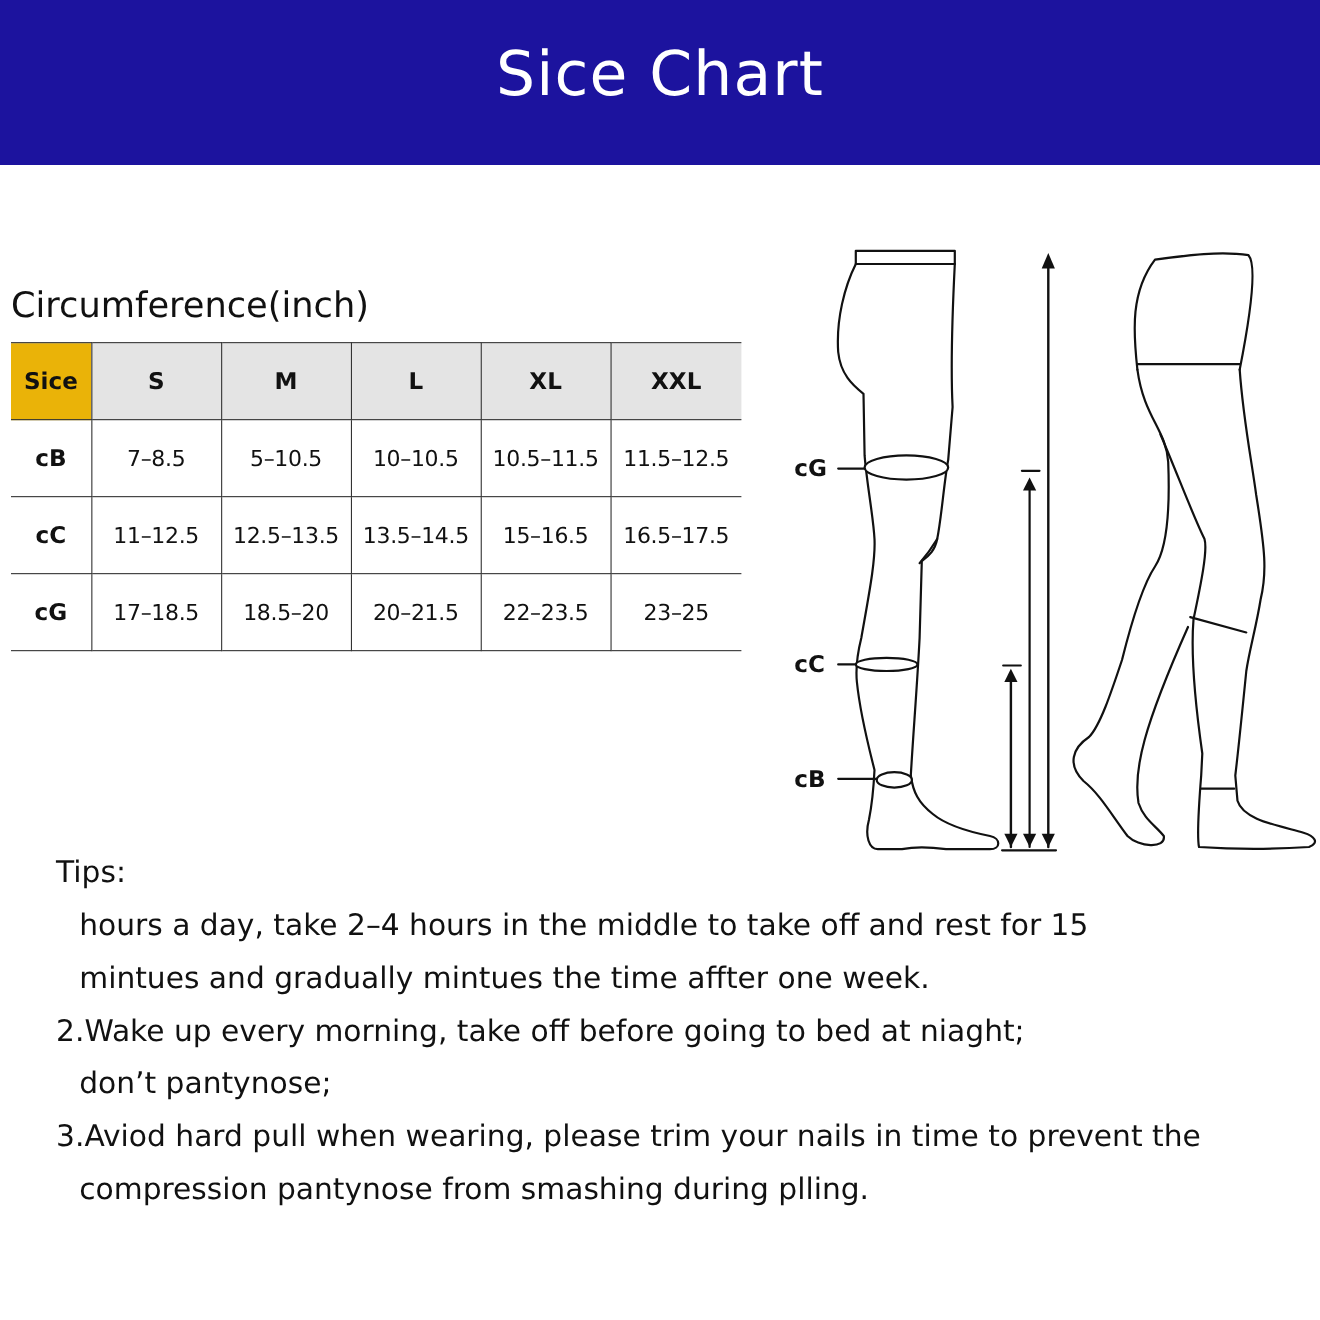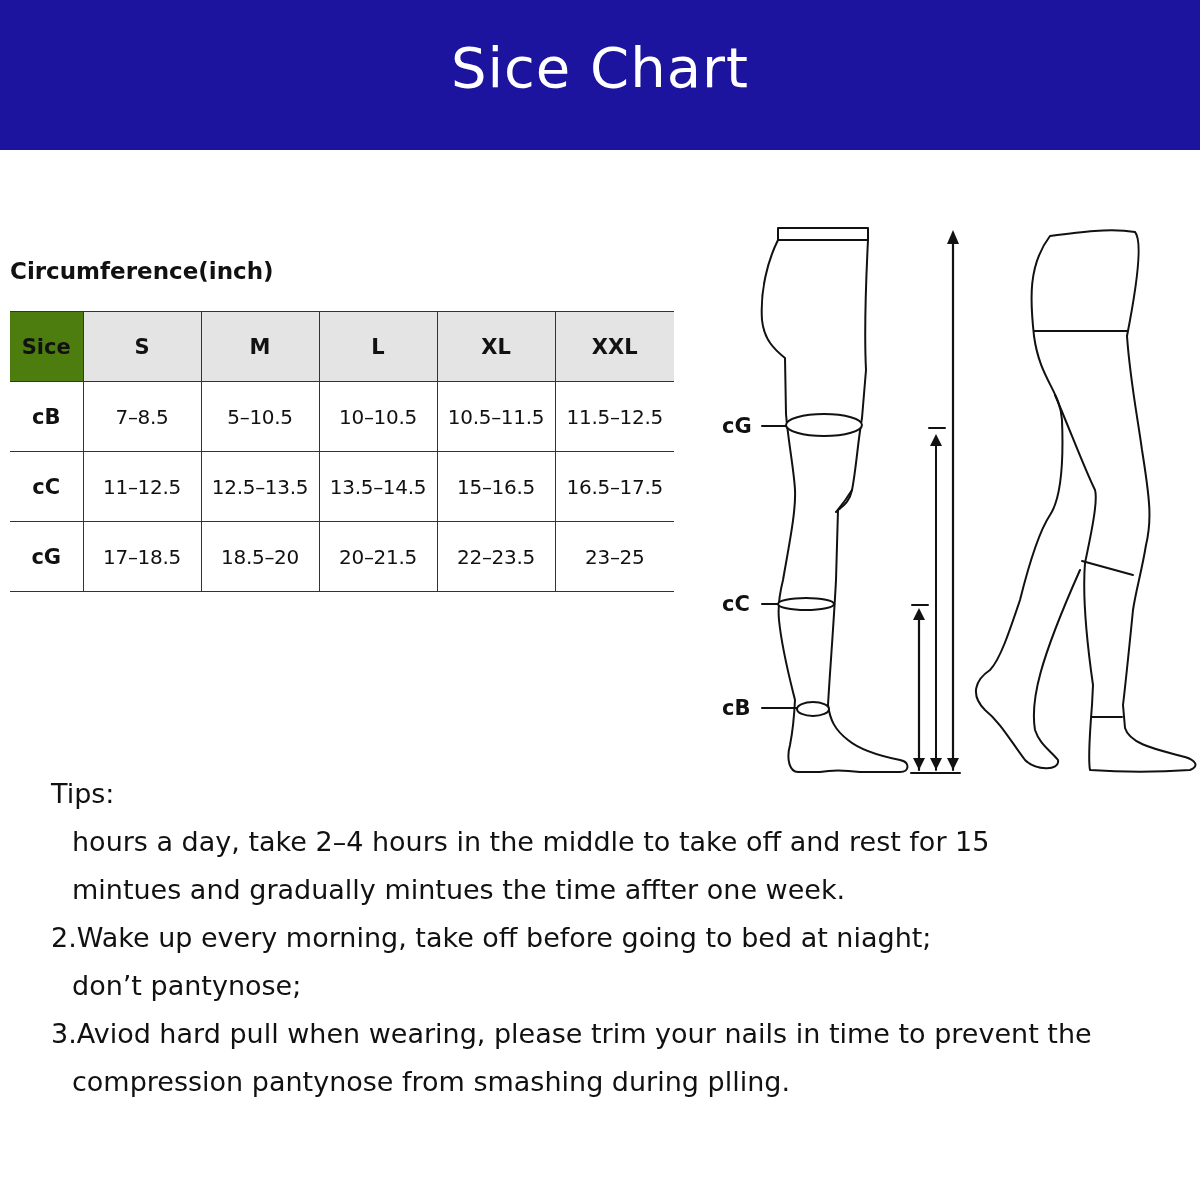--- a/index.html
+++ b/index.html
@@ -13,43 +13,42 @@
     }
     .header-title {
       color: #ffffff; font-family: "DejaVu Sans", sans-serif;
       font-size: 56px; font-weight: 500; letter-spacing: 1px;
       transform: translateY(-8px);
       text-align: right;
     }
 
     .table-caption {
       position: absolute; left: 10px; top: 258px;
-      font-size: 23px; color: #111; font-family: "DejaVu Sans", sans-serif;
+      font-size: 32px; color: #111; font-family: "DejaVu Sans", sans-serif;
       letter-spacing: 0px;
-      font-weight: bold;
     }
 
     .size-table {
       position: absolute; left: 10px; top: 311px;
       border-collapse: collapse; table-layout: fixed;
       width: 664px;
     }
     .size-table th, .size-table td {
       height: 70px; text-align: center; vertical-align: middle;
       font-size: 21px; color: #111;
       border-top: 1.5px solid #333; border-bottom: 1.5px solid #333;
       border-left: 1.5px solid #333; border-right: 1.5px solid #333;
       white-space: nowrap; padding: 0;
       font-family: "DejaVu Sans", sans-serif;
     }
     .size-table tr > *:first-child { border-left: none; }
     .size-table tr > *:last-child { border-right: none; }
     .size-table th { font-weight: bold; }
     .size-table th.size-col { background: #e4e4e4; }
-    .size-table th.corner { background: #4d7c0f; }
+    .size-table th.corner { background: #eab308; }
     .size-table td.row-label { font-weight: bold; }
     .size-table td.val { font-size: 20px; letter-spacing: -0.3px; }
 
     .diagram {
       position: absolute; left: 700px; top: 220px; width: 500px; height: 560px;
     }
     .diagram svg { display: block; }
     .diagram-label {
       position: absolute; font-size: 21px; font-weight: bold;
       font-family: "DejaVu Sans", sans-serif; color: #111;

